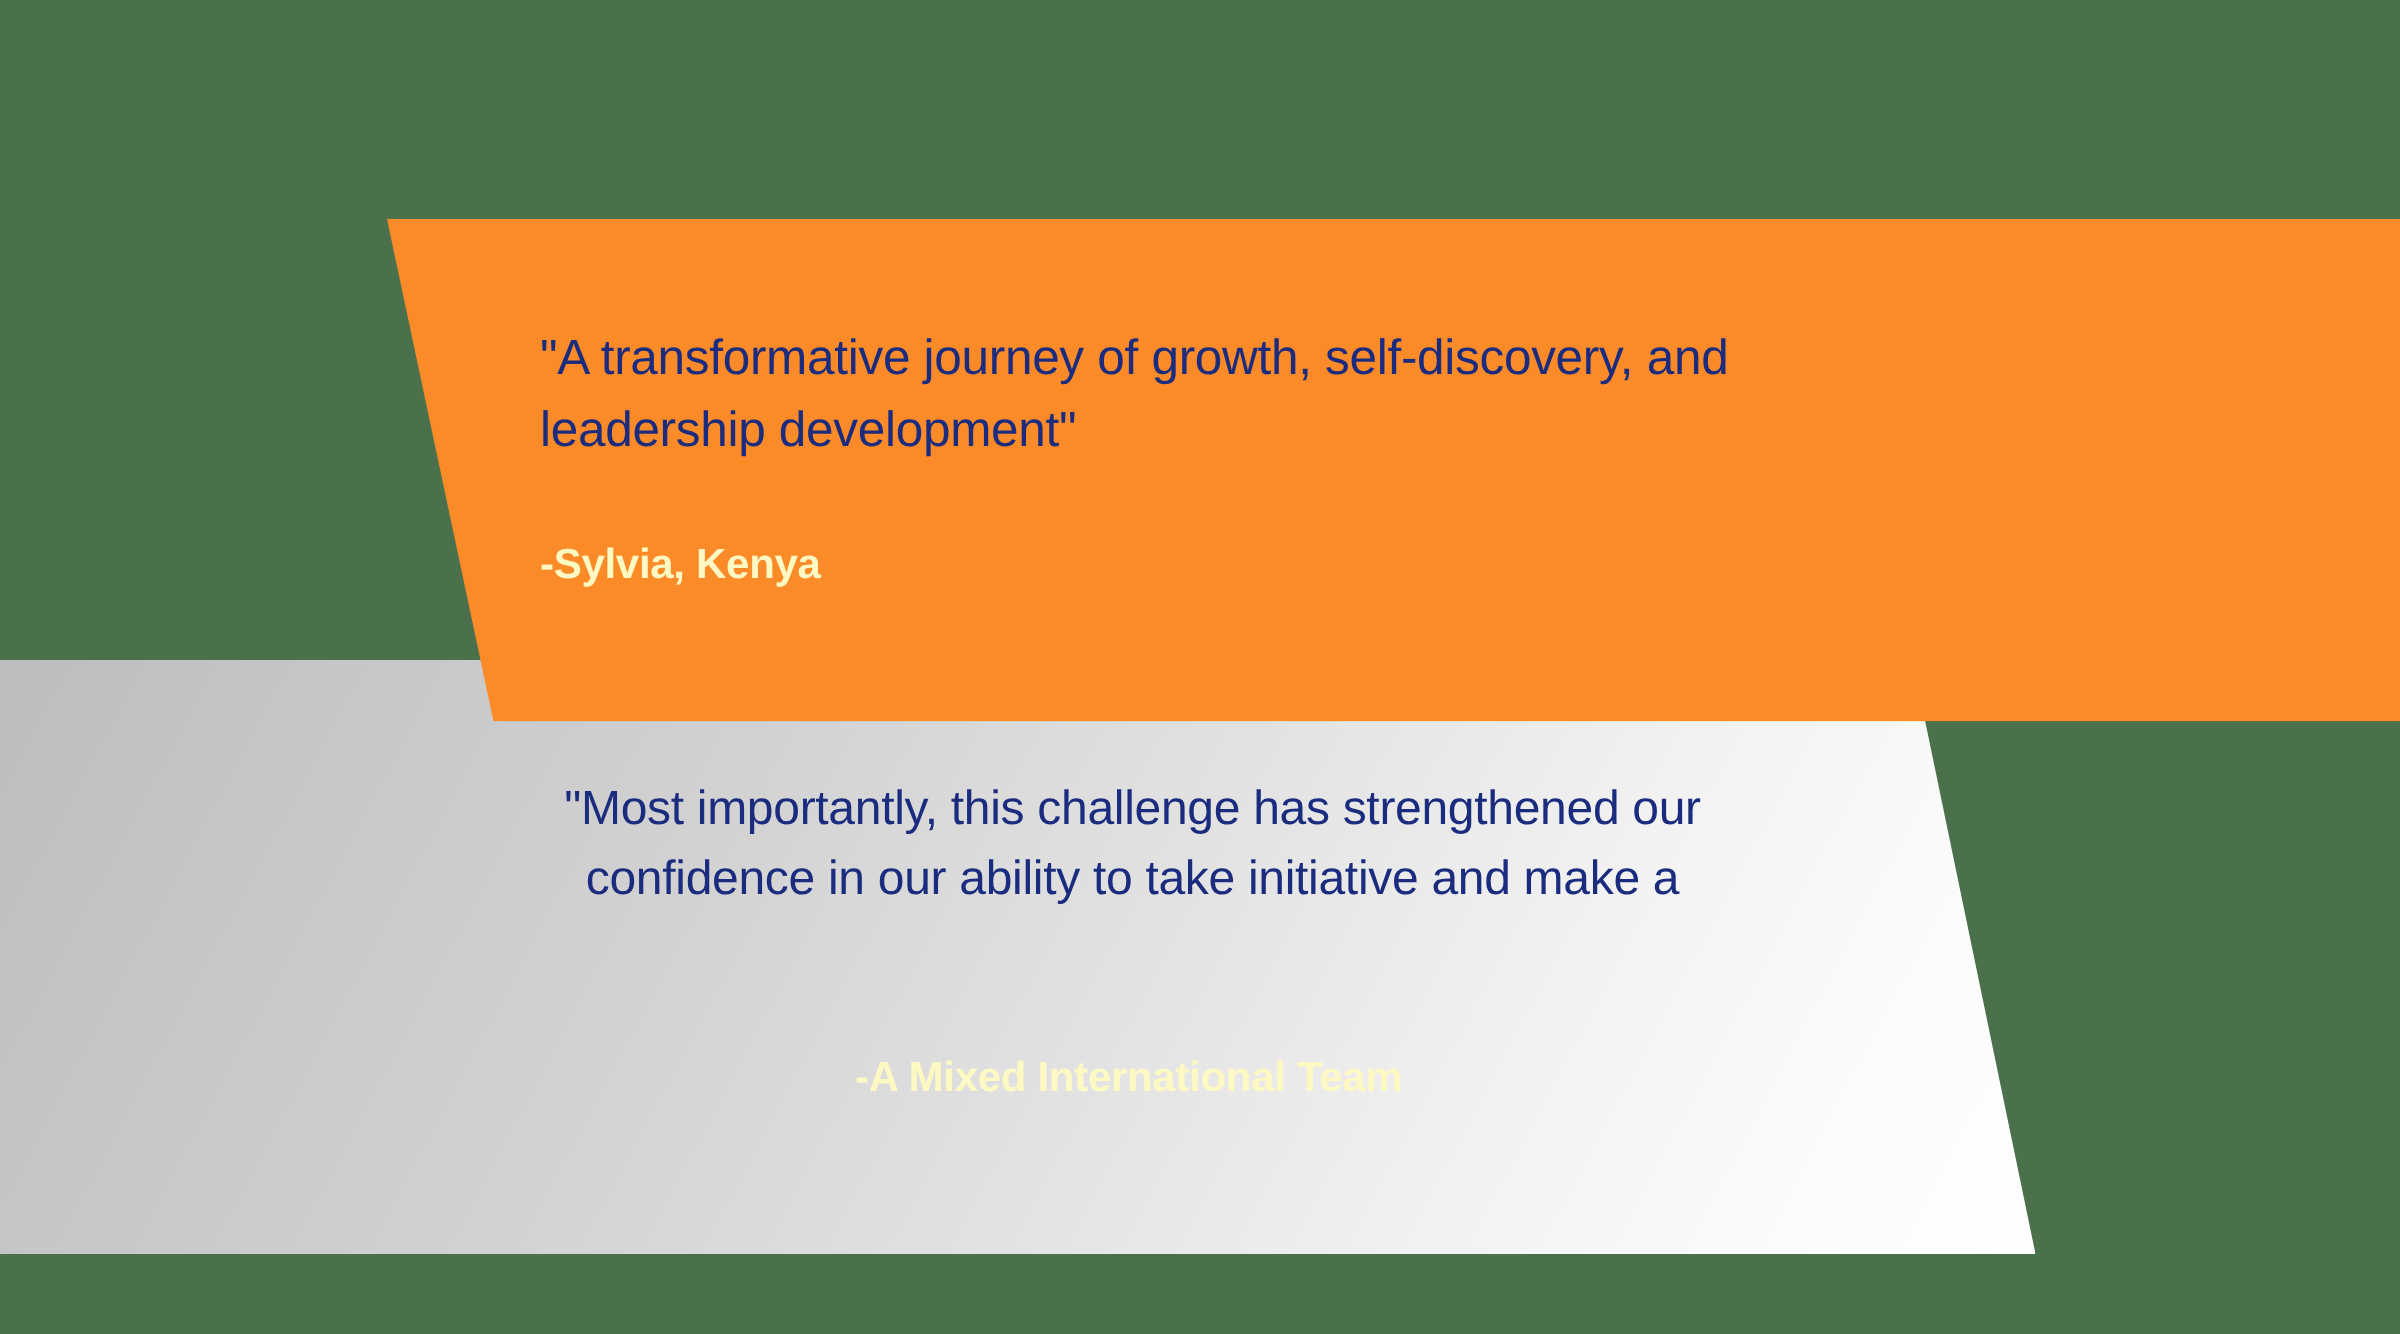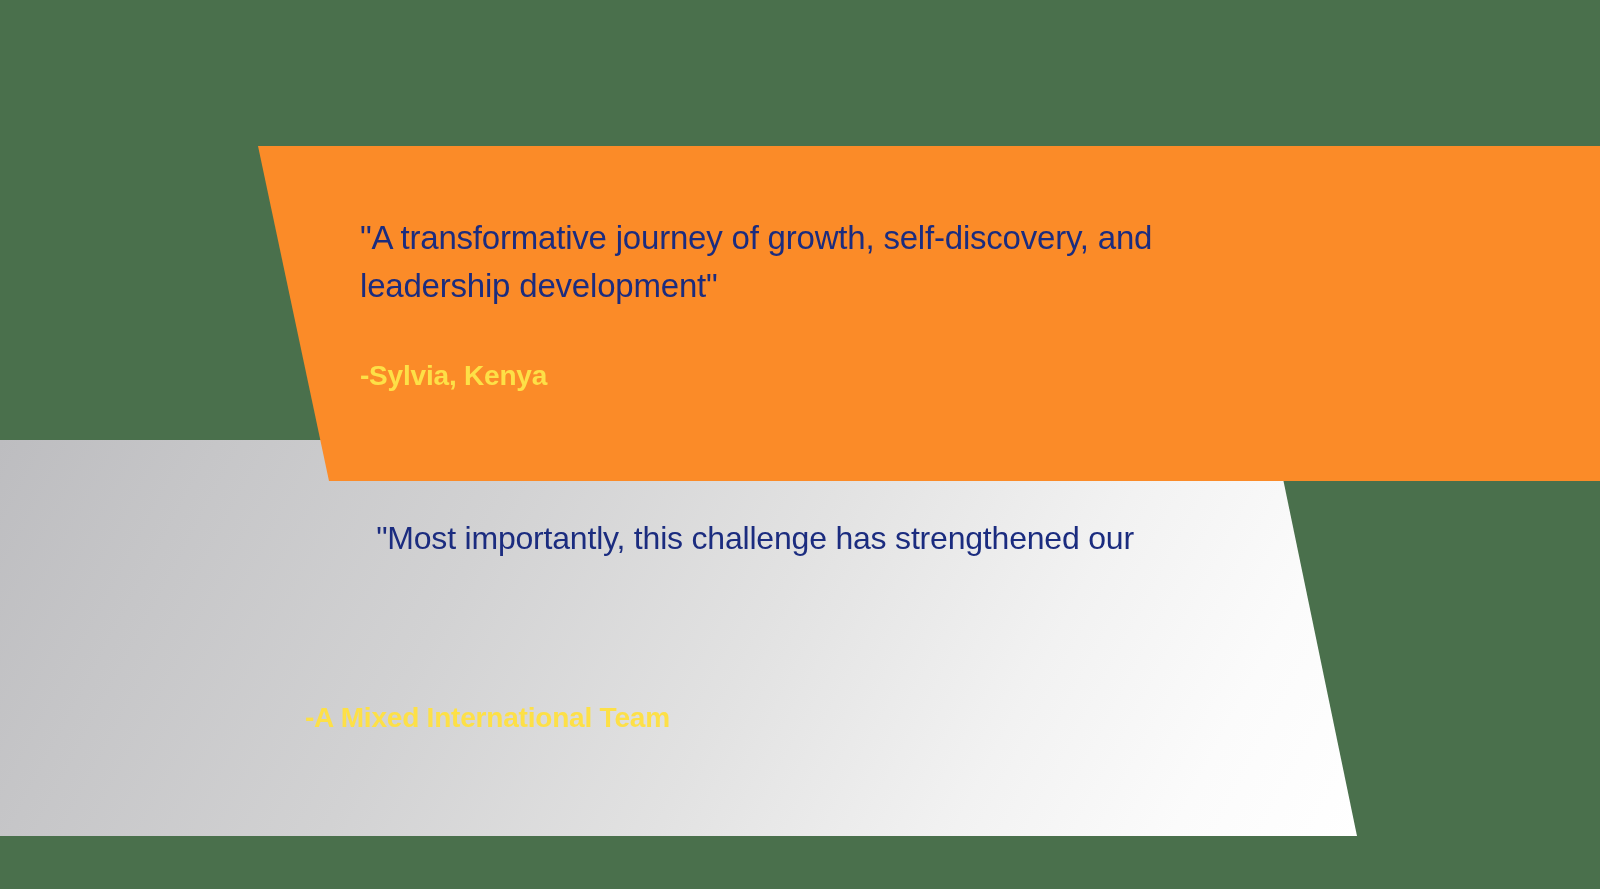--- a/index.html
+++ b/index.html
@@ -54,21 +54,21 @@
   
   .quote-text {
     position: absolute;
     color: #1b2c7f;
     font-weight: 400;
     letter-spacing: -0.2px;
   }
 
   .attrib-text {
     position: absolute;
-    color: #fde047;
+    color: #fef9c3;
     font-weight: 700;
     letter-spacing: -0.2px;
   }
 
   
   #orange-quote {
     left: 360px;
     top: 214px;
     width: 840px;
     font-size: 33px;
@@ -91,21 +91,21 @@
     font-size: 32px;
     line-height: 47px;
     text-align: center;
   }
   #gray-attrib {
     left: 305px;
     top: 700px;
     width: 895px;
     font-size: 28px;
     line-height: 36px;
-    text-align: left;
+    text-align: center;
   }
 
   .line { display: block; white-space: nowrap; }
 </style>
 </head>
 <body>
 
 <div id="stage">
 
   <div class="panel-gray"></div>
@@ -114,17 +114,18 @@
 
   <div class="quote-text" id="orange-quote">
     <span class="line">"A transformative journey of growth, self-discovery, and</span>
     <span class="line">leadership development"</span>
   </div>
 
   <div class="attrib-text" id="orange-attrib">-Sylvia, Kenya</div>
 
   <div class="quote-text" id="gray-quote">
     <span class="line">"Most importantly, this challenge has strengthened our</span>
+    <span class="line">confidence in our ability to take initiative and make a</span>
   </div>
 
   <div class="attrib-text" id="gray-attrib">-A Mixed International Team</div>
 
 </div>
 
 </body></html>

